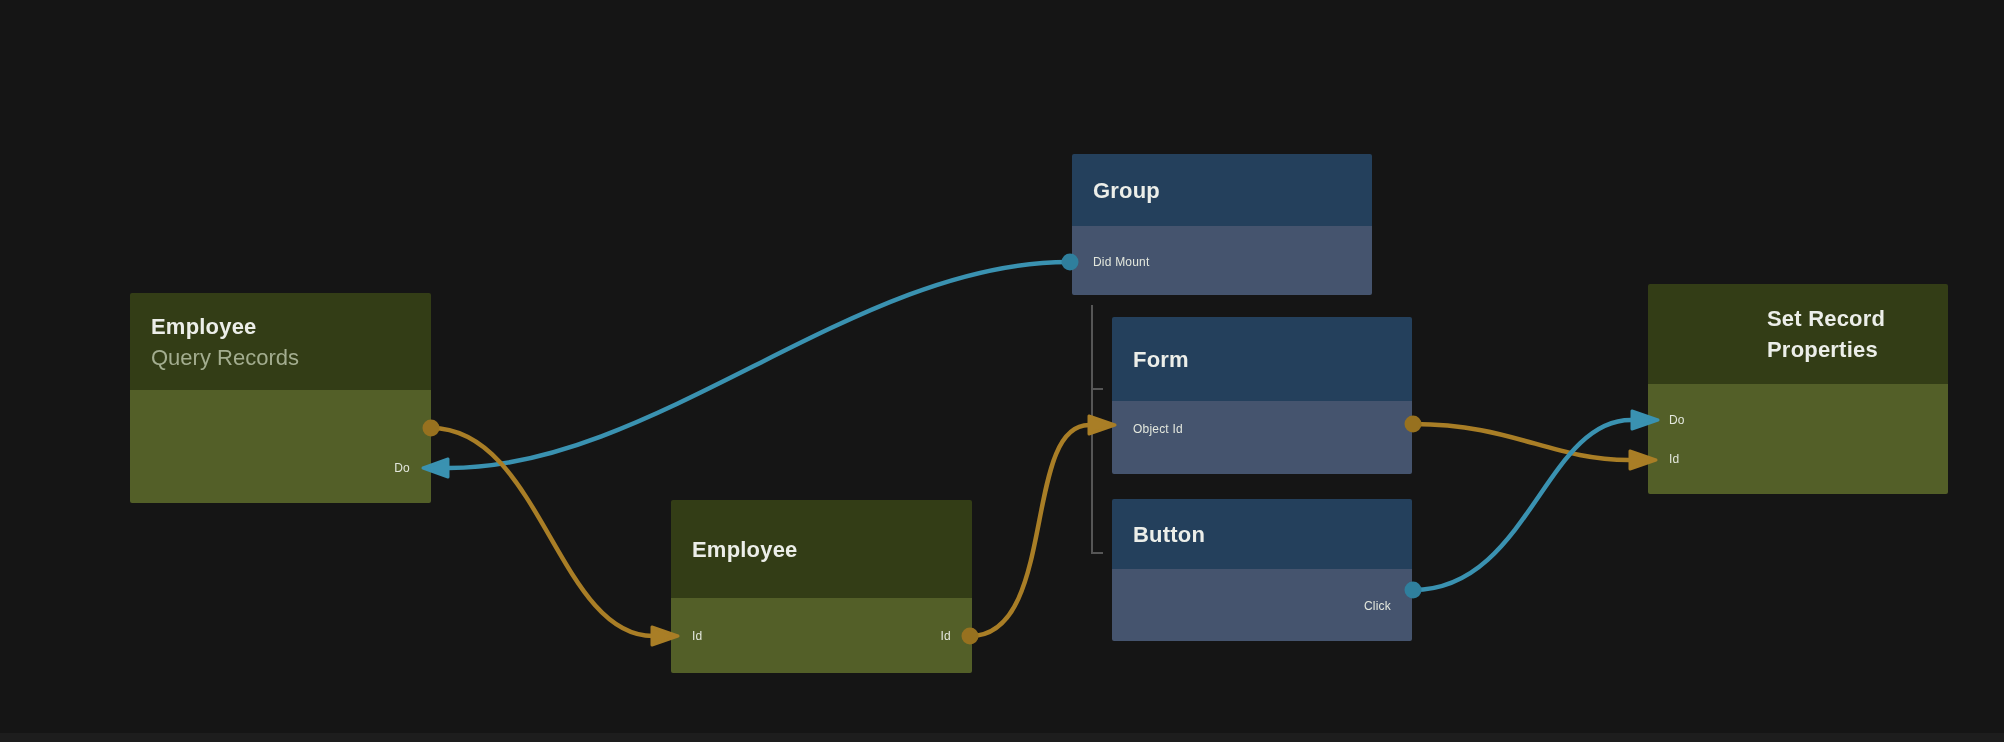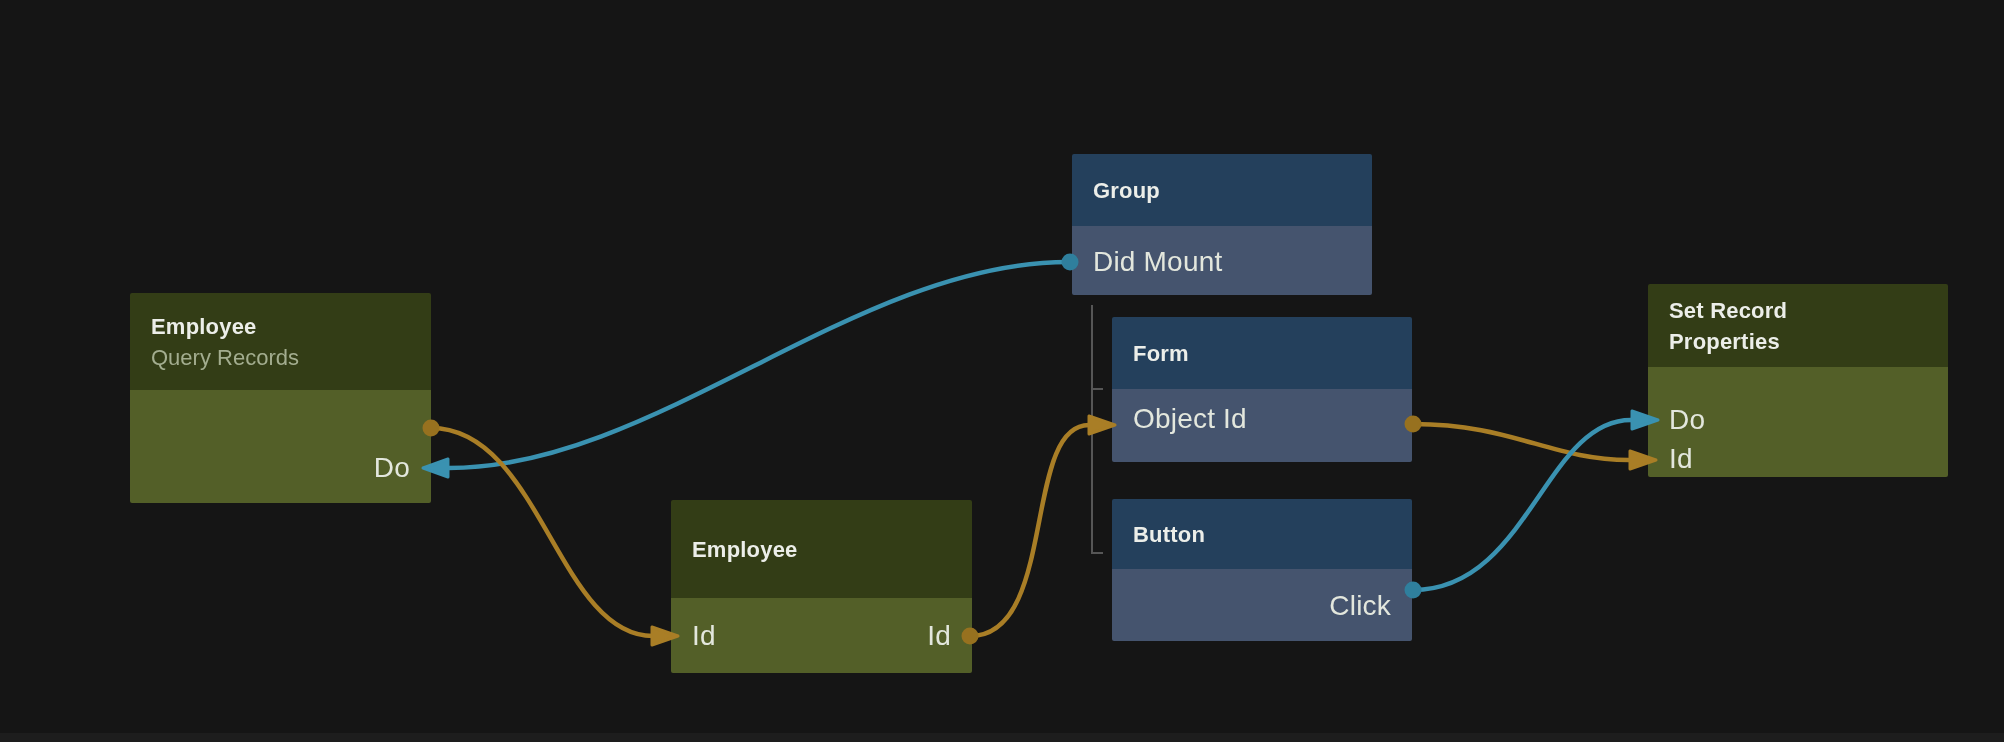--- a/index.html
+++ b/index.html
@@ -40,42 +40,42 @@
     color:var(--subtitle-text,#a3ad8f);
   }
   .port{
     position:absolute;left:0;right:0;height:28px;
     padding:0 21px;
     display:flex;align-items:center;
   }
   .port.right{justify-content:flex-end;}
   .port.both{justify-content:space-between;}
   .port-label{
-    font-size:28px;font-weight:400;
+    font-size:12px;font-weight:400;
     color:var(--port-text,#e3e7dd);
     letter-spacing:.2px;
   }
   
   .n-eqr{left:130px;top:293px;width:301px;}
   .n-eqr .node-header{height:97px;} .n-eqr .node-body{height:113px;}
   .n-eqr .p1{top:120px;} .n-eqr .p2{top:161px;}
   .n-group{left:1072px;top:154px;width:300px;}
   .n-group .node-header{height:72px;} .n-group .node-body{height:69px;}
   .n-group .p1{top:94px;}
   .n-form{left:1112px;top:317px;width:300px;}
-  .n-form .node-header{height:72px;} .n-form .node-body{height:73px;}
-  .n-form .p1{top:90px;align-items:flex-end;}
+  .n-form .node-header{height:84px;} .n-form .node-body{height:73px;}
+  .n-form .p1{top:98px;}
   .n-button{left:1112px;top:483px;width:300px;margin-top:16px;}
   .n-button .node-header{height:70px;} .n-button .node-body{height:72px;}
   .n-button .p1{top:93px;}
   .n-erec{left:671px;top:500px;width:301px;}
   .n-erec .node-header{height:98px;} .n-erec .node-body{height:75px;}
   .n-erec .p1{top:122px;}
   .n-srp{left:1648px;top:284px;width:300px;}
-  .n-srp .node-header{height:83px;} .n-srp .node-body{height:110px;}
+  .n-srp .node-header{height:100px;align-items:flex-end;} .n-srp .node-body{height:110px;}
   .n-srp .p1{top:122px;} .n-srp .p2{top:161px;}
   
   svg.wires{position:absolute;left:0;top:0;z-index:5;}
   .wire{fill:none;stroke-width:4.5px;stroke-linecap:round;}
   .wire.signal{stroke:var(--signal-wire,#3a92b1);}
   .wire.data{stroke:var(--data-wire,#a97e26);}
   .arrow{stroke-linejoin:round;stroke-width:3px;}
   .arrow.signal{fill:var(--signal-wire,#3a92b1);stroke:var(--signal-wire,#3a92b1);}
   .arrow.data{fill:var(--data-wire,#a97e26);stroke:var(--data-wire,#a97e26);}
   .dot.signal{fill:var(--signal-port,#2f7f9d);}

